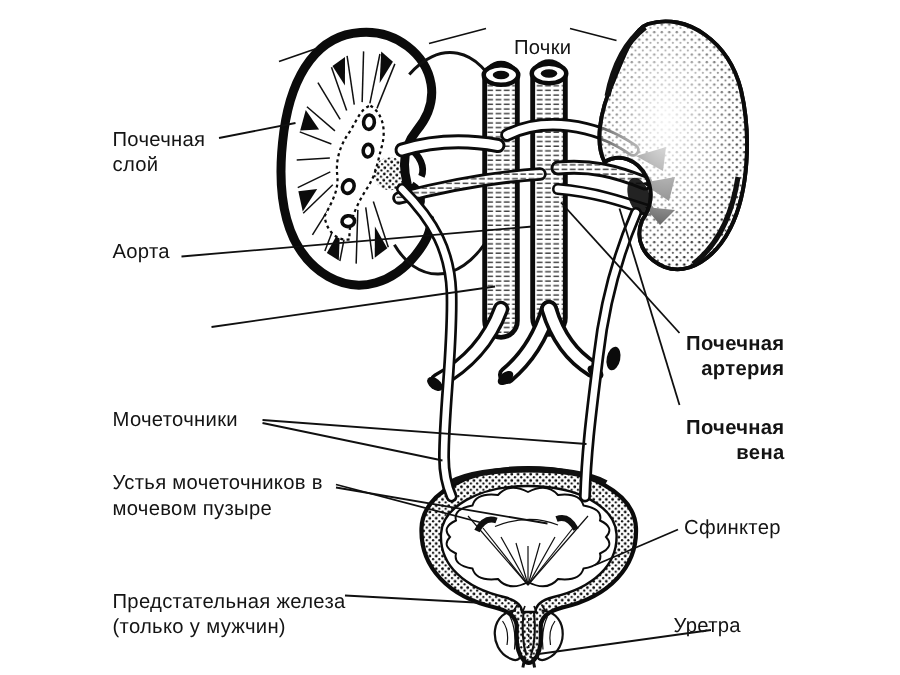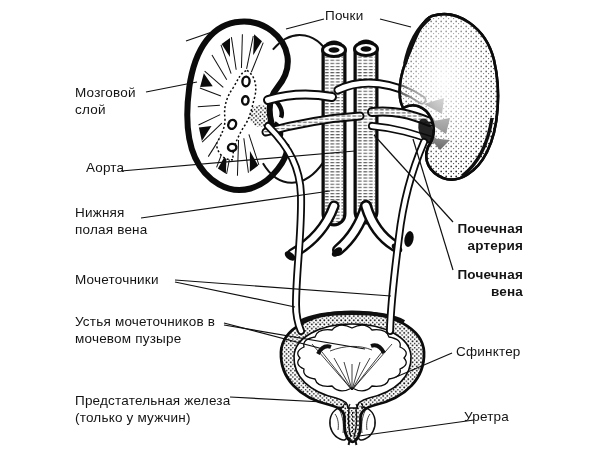--- a/index.html
+++ b/index.html
@@ -233,25 +233,24 @@
     <path class="ln" d="M 224,323 L 323,349"></path>
     <path class="ln" d="M 224,325 L 365,349"></path>
     <path class="ln" d="M 230,397 L 323,402"></path>
     <path class="ln" d="M 453,222 L 374,135"></path>
     <path class="ln" d="M 453,270 L 413,139"></path>
     <path class="ln" d="M 452,353 L 396,377"></path>
     <path class="ln" d="M 474,420 L 359,436"></path>
   </g>
 </svg>
 
-<div class="lbl nw" style="left:325px;top:8px;width:56px;text-align:left;">Почки</div>
-<div class="lbl" style="left:75px;top:85px;width:80px;">Мозговой слой</div>
-<div class="lbl nw" style="left:86px;top:160px;">Аорта</div>
-<div class="lbl" style="left:75px;top:205px;width:86px;">Нижняя полая вена</div>
+<div class="lbl nw" style="left:325px;top:24px;width:56px;text-align:right;">Почки</div>
+<div class="lbl" style="left:75px;top:85px;width:80px;">Почечная слой</div>
+<div class="lbl nw" style="left:75px;top:160px;">Аорта</div>
 <div class="lbl nw" style="left:75px;top:272px;">Мочеточники</div>
 <div class="lbl" style="left:75px;top:314px;width:162px;">Устья мочеточников в мочевом пузыре</div>
 <div class="lbl" style="left:75px;top:377px;width:182px;margin-top:16px;">Предстательная железа (только у мужчин)</div>
 <div class="lbl r" style="left:433px;top:221px;width:90px;">Почечная артерия</div>
-<div class="lbl r" style="left:433px;top:267px;width:90px;">Почечная вена</div>
+<div class="lbl r" style="left:433px;top:277px;width:90px;">Почечная вена</div>
 <div class="lbl nw" style="left:456px;top:344px;">Сфинктер</div>
-<div class="lbl nw" style="left:464px;top:409px;">Уретра</div>
+<div class="lbl nw" style="left:449px;top:409px;">Уретра</div>
 
 </div>
 
 </body></html>

